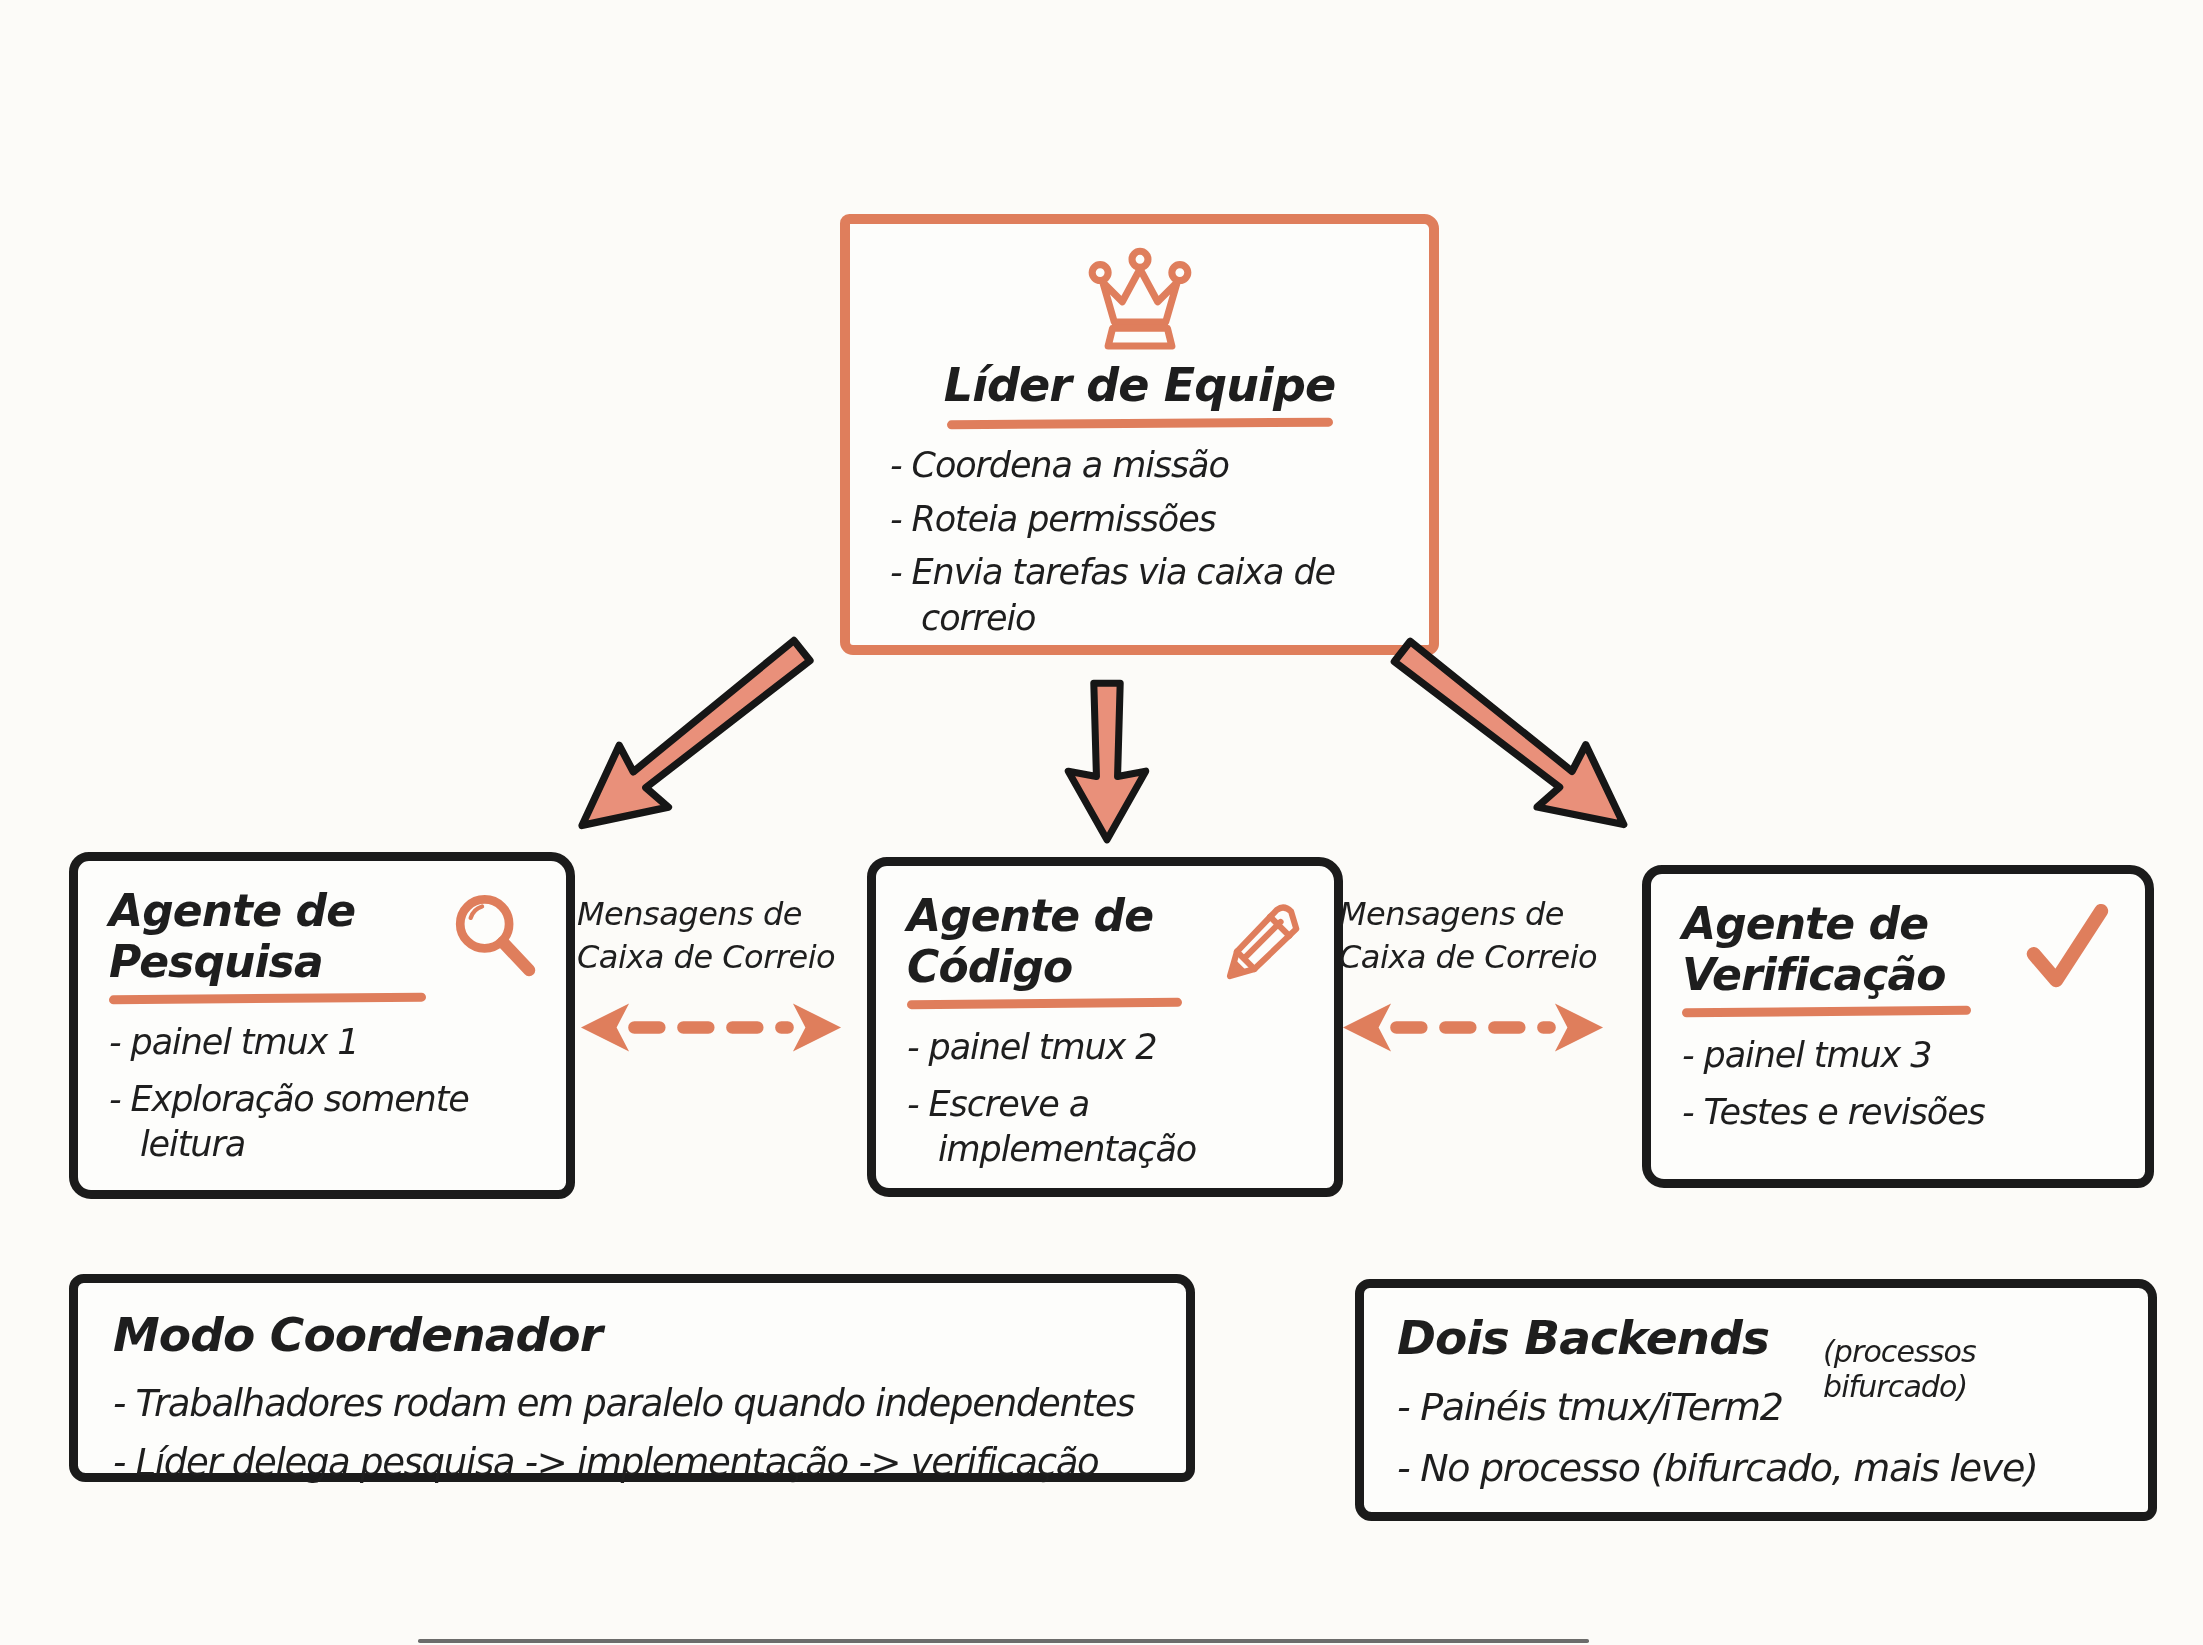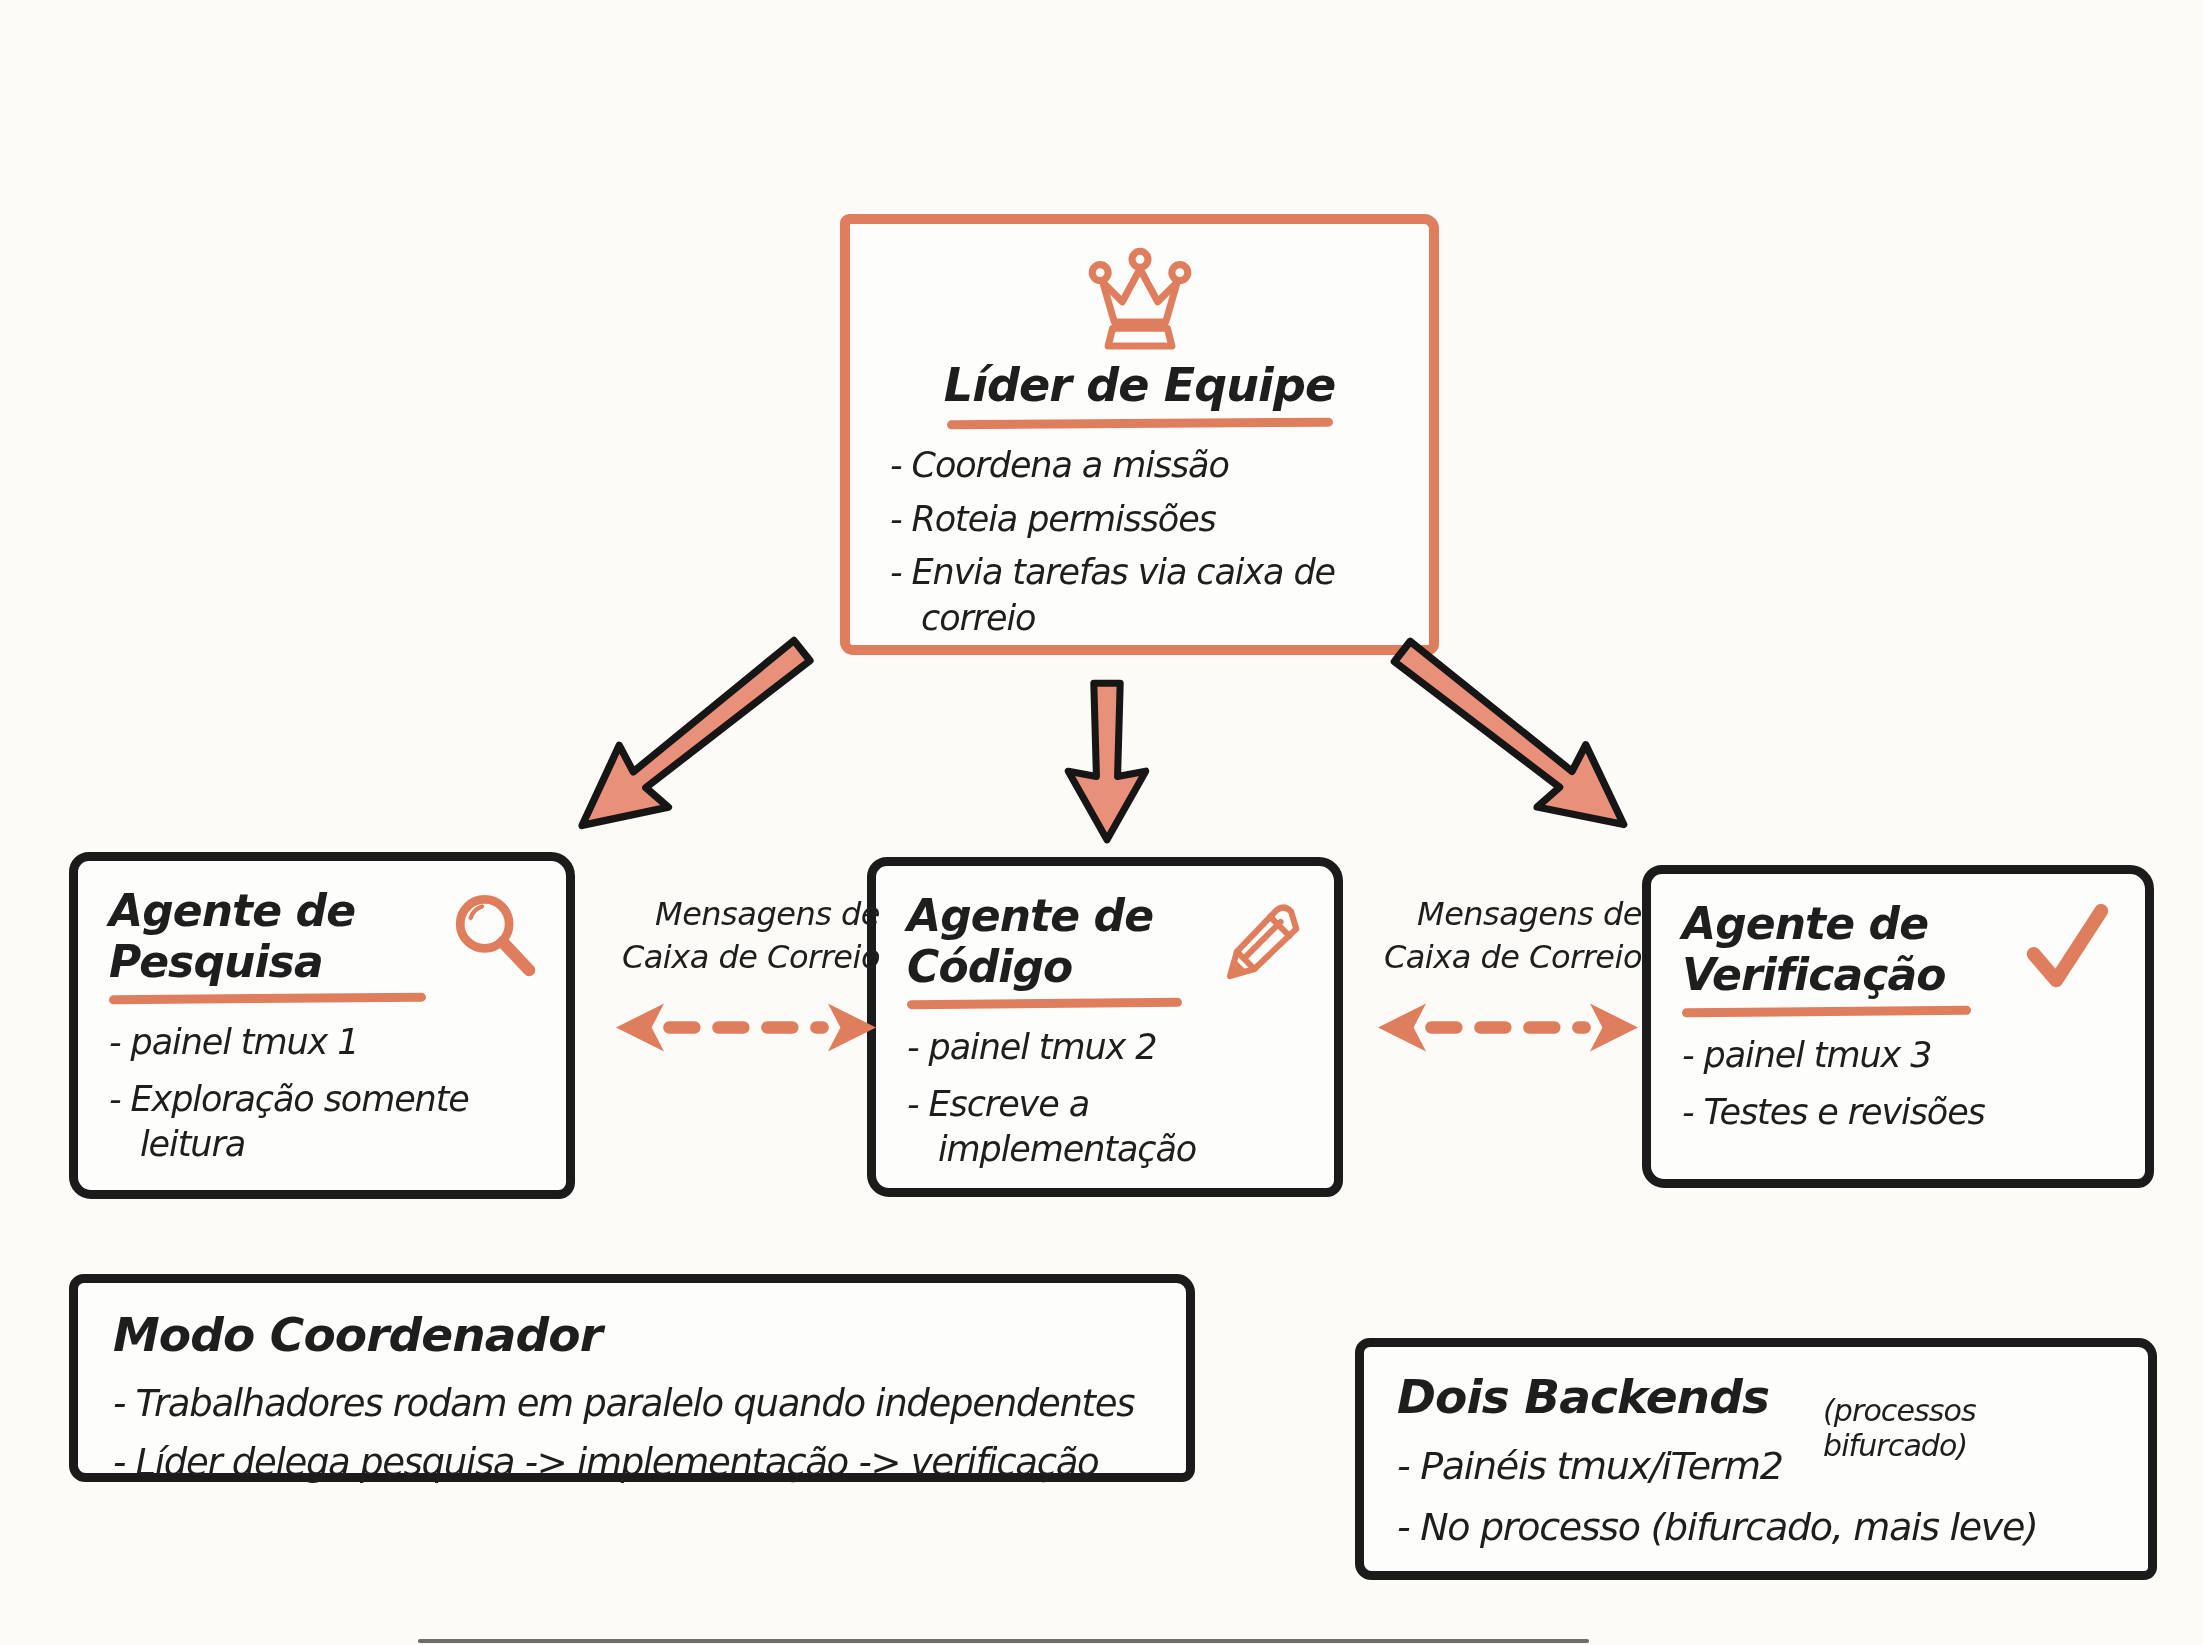--- a/index.html
+++ b/index.html
@@ -74,37 +74,37 @@
   }
   .agent-research .agent-underline{width:317px;}
   .agent-code     .agent-underline{width:275px;}
   .agent-verify   .agent-underline{width:289px;}
   .agent-box ul.hand-list{padding:0;}
   .agent-box ul.hand-list li{font-size:35px;margin-bottom:11px;}
   .agent-icon{position:absolute;top:27.5px;right:22px;width:96px;height:96px;}
   .agent-verify .agent-icon{top:22px;right:27.5px;width:103px;height:103px;}
   
   .mail-link{
-    position:absolute;width:303px;text-align:right;
+    position:absolute;width:303px;text-align:left;
   }
   .mail-link-left {left:577px;top:893px;}
   .mail-link-right{left:1339px;top:893px;}
   .mail-label{
     font-style:italic;font-size:32px;line-height:1.34;letter-spacing:-0.5px;
     font-weight:500;
   }
   .mail-arrow{width:268px;height:57px;margin-top:20px;}
   
   .panel{
     position:absolute;box-sizing:border-box;
     border:9.2px solid #1b1b1b;border-radius:14.7px 18.4px 13px 16.5px;
     background:#FDFDFB;
   }
   .panel-coordinator{left:69px;top:1274px;width:1126px;height:208px;padding:24px 27.5px 0 35px;}
-  .panel-backends  {left:1355px;top:1338px;width:802px;height:242px;padding:22px 26px 0 33px;}
+  .panel-backends  {left:1355px;top:1279px;width:802px;height:242px;padding:22px 26px 0 33px;}
   .panel-title{
     font-style:italic;font-weight:bold;font-size:47px;letter-spacing:-0.9px;
     margin:0 0 18.4px 0;display:inline-block;
   }
   .panel ul.hand-list{padding:0;}
   .panel ul.hand-list li{font-size:37px;margin-bottom:11px;letter-spacing:-1.3px;}
   .backends-note{
     position:absolute;left:459px;top:46px;
     font-style:italic;font-size:30px;line-height:1.18;letter-spacing:-0.9px;
     text-align:left;

